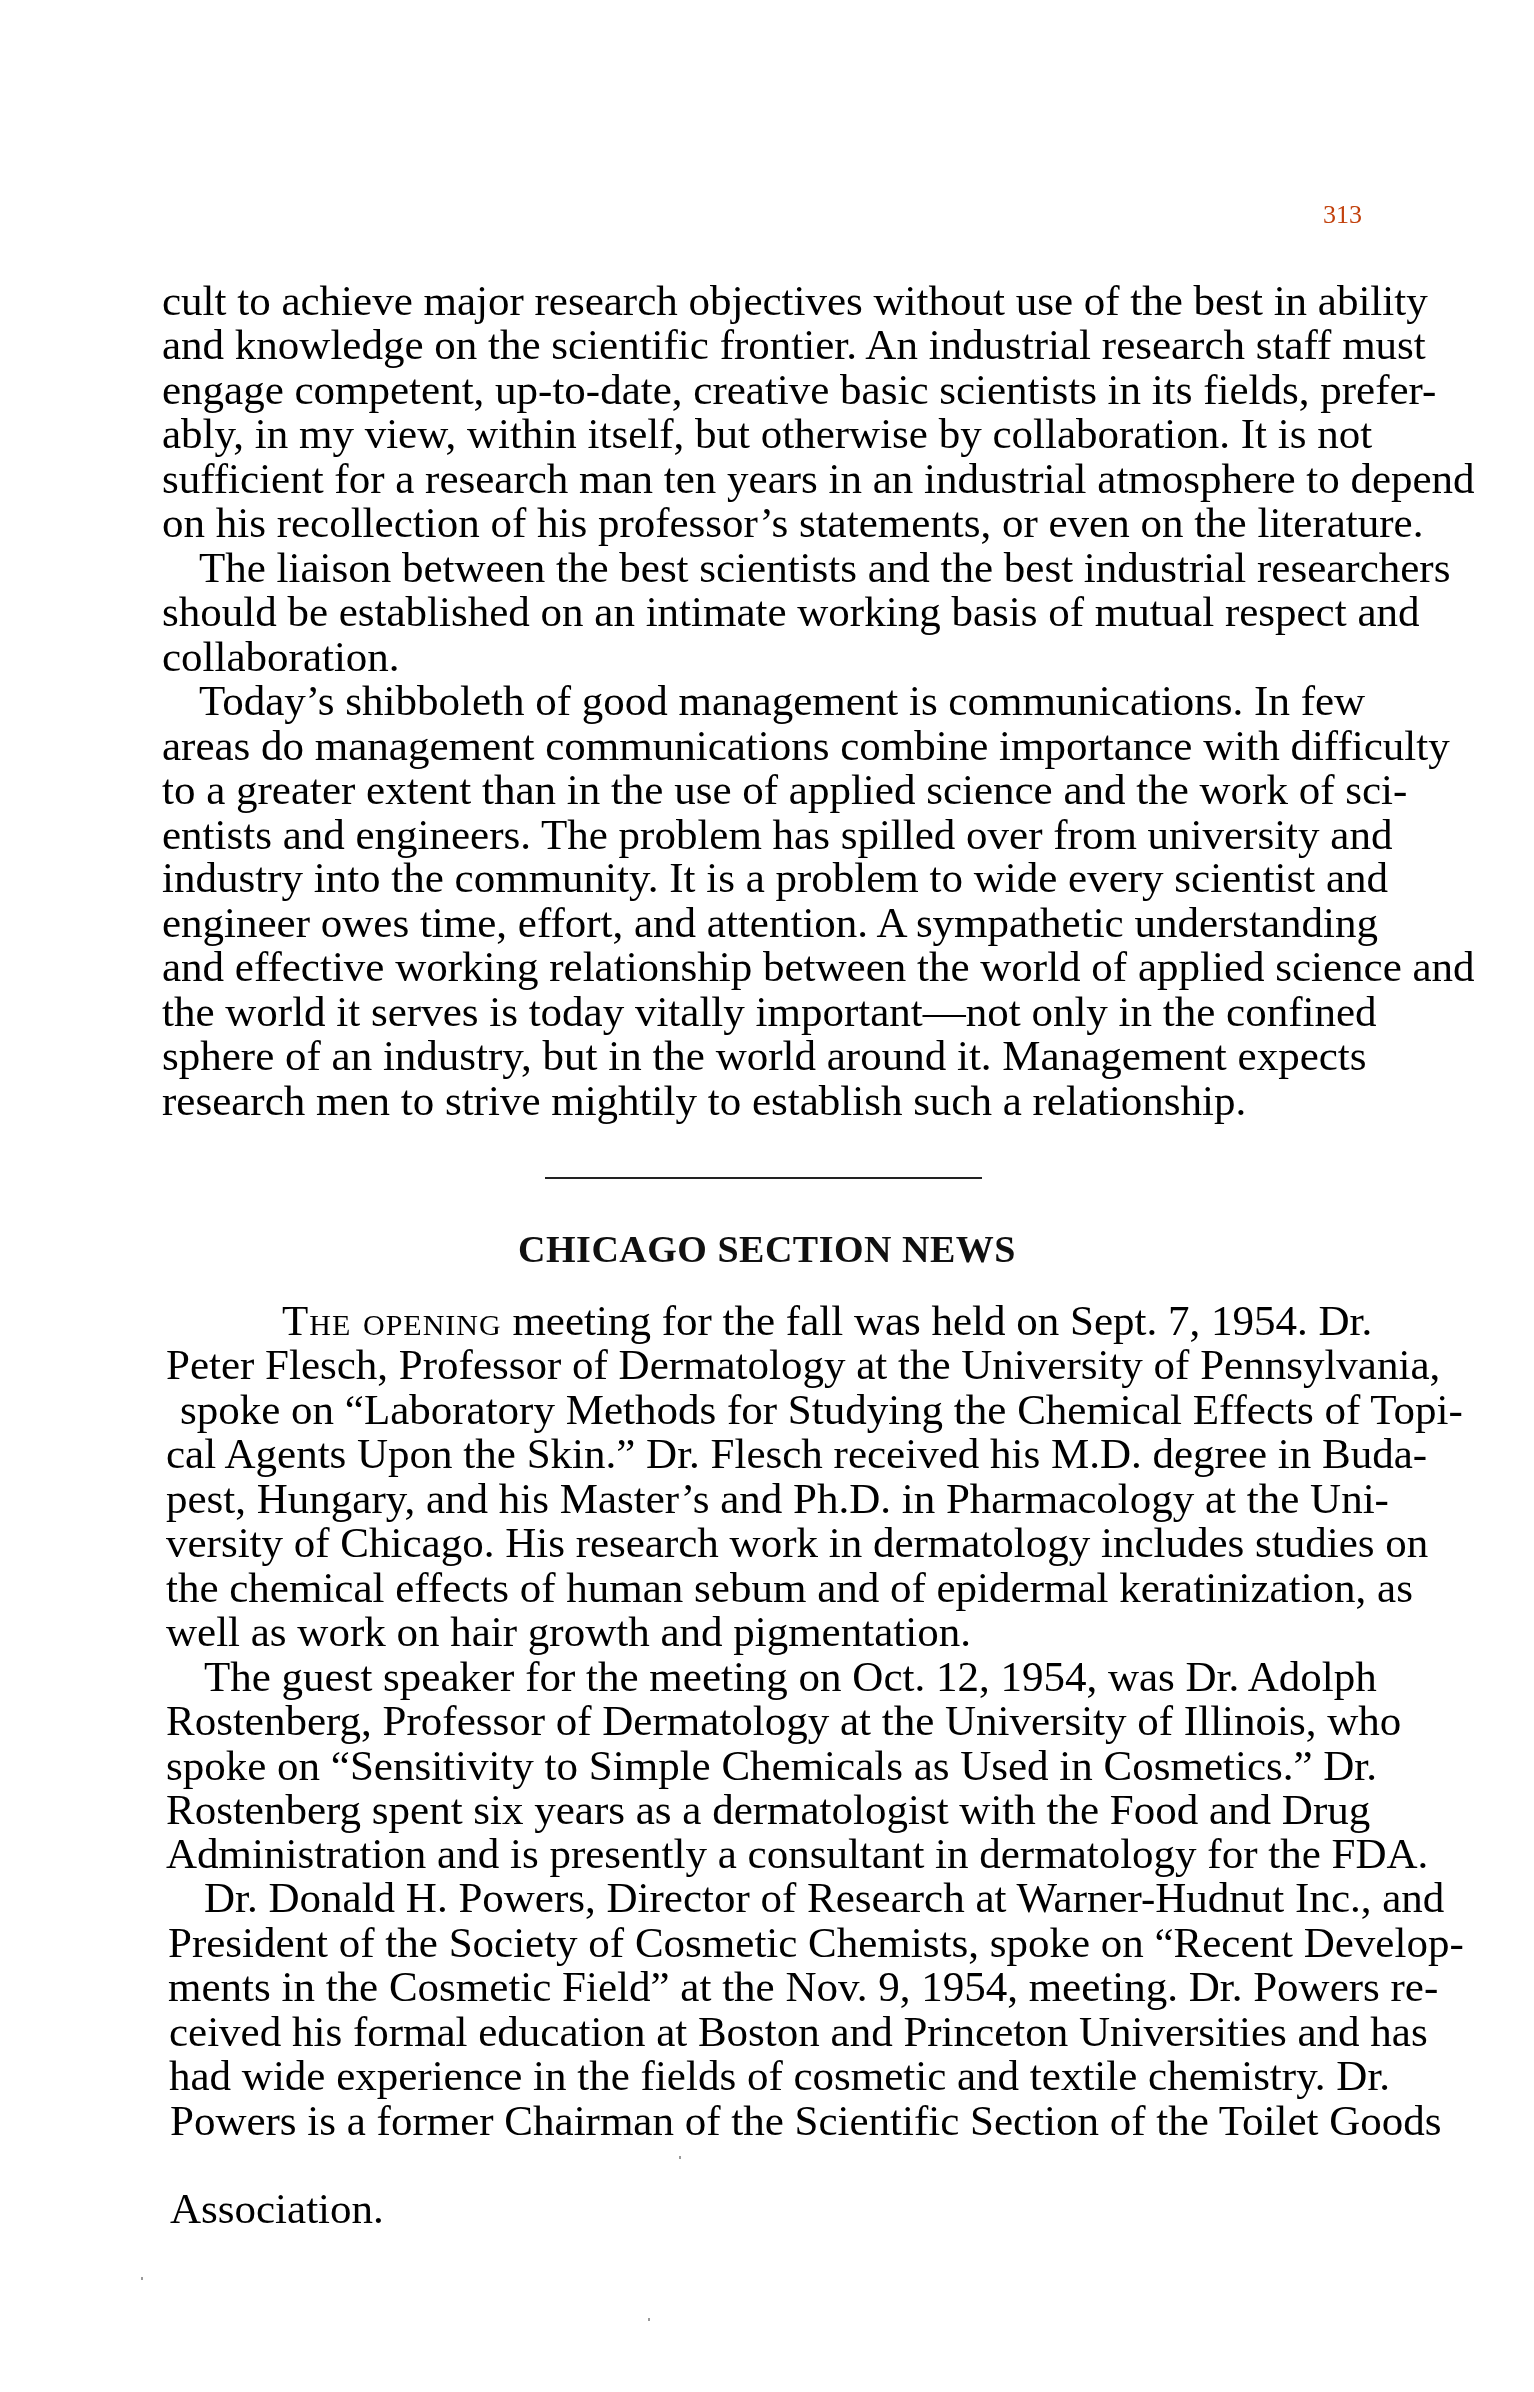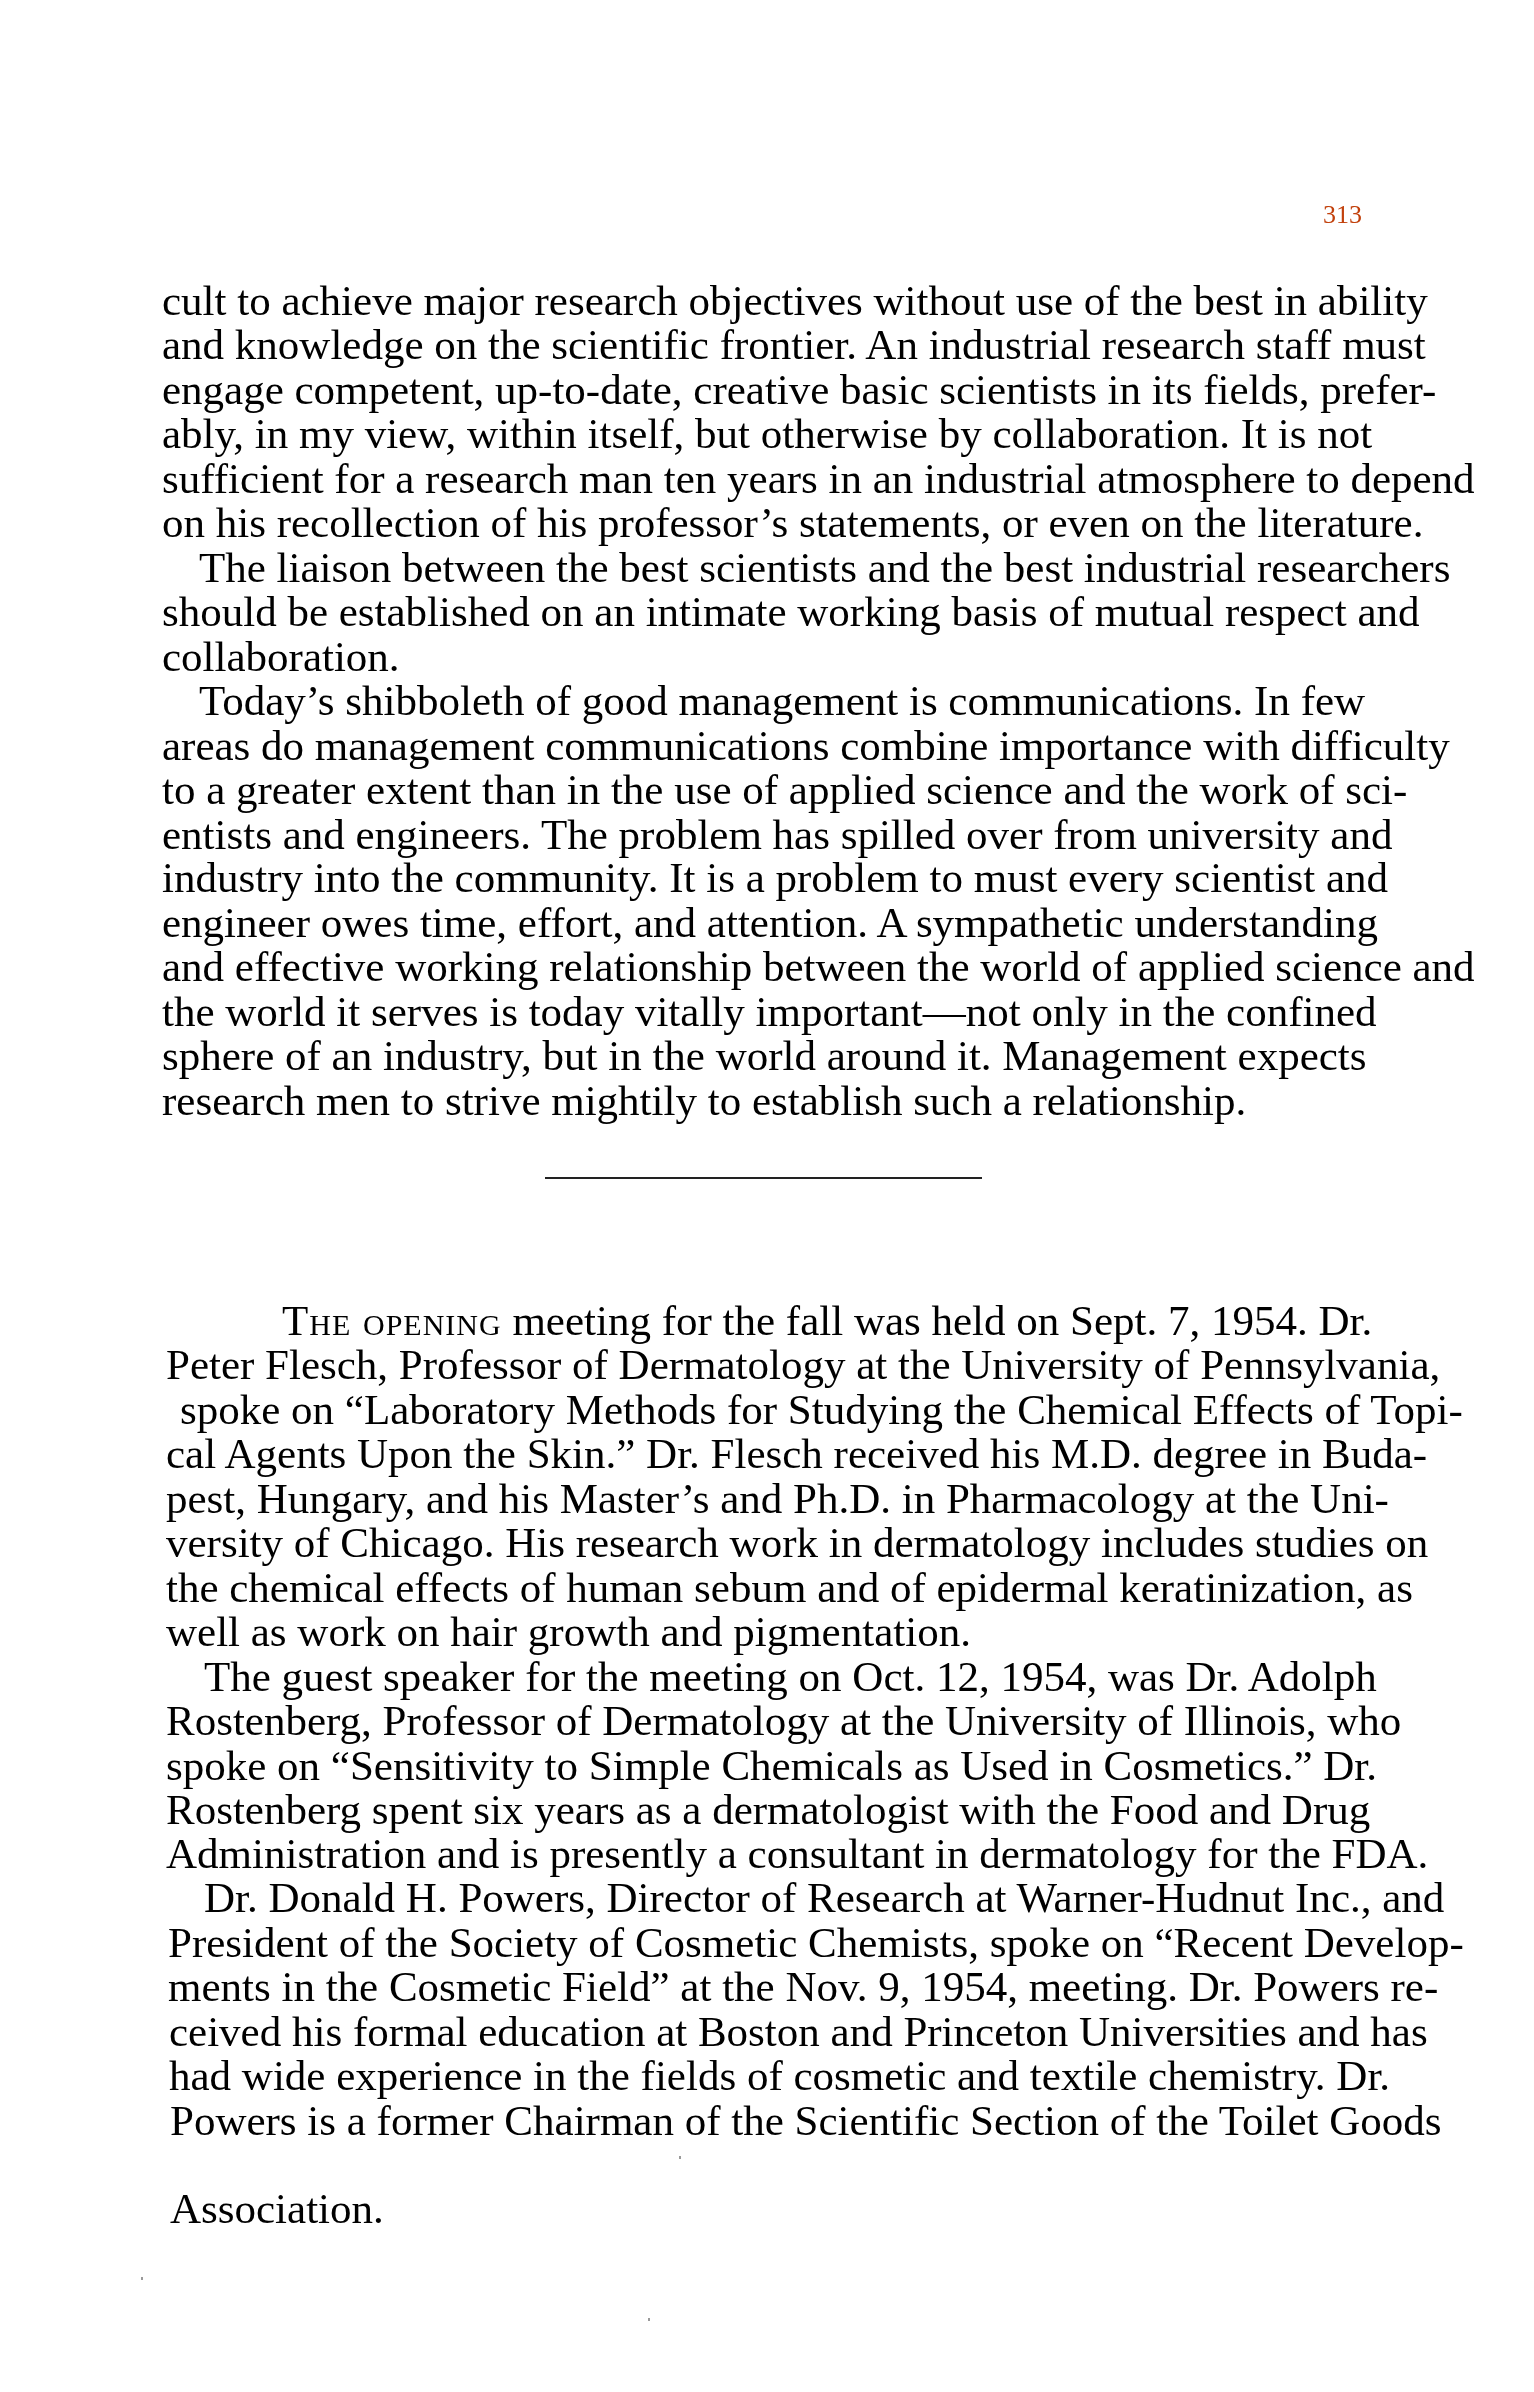--- a/index.html
+++ b/index.html
@@ -105,30 +105,31 @@
     <div class="line" style="left:162px;top:412px;width:1199px;">ably, in my view, within itself, but otherwise by collaboration.  It is not</div>
     <div class="line" style="left:162px;top:457px;width:1199px;">sufficient for a research man ten years in an industrial atmosphere to depend</div>
     <div class="line last" style="left:162px;top:501px;width:1199px;">on his recollection of his professor’s statements, or even on the literature.</div>
     <div class="line" style="left:199px;top:546px;width:1161px;">The liaison between the best scientists and the best industrial researchers</div>
     <div class="line" style="left:162px;top:590px;width:1199px;">should be established on an intimate working basis of mutual respect and</div>
     <div class="line last" style="left:162px;top:635px;width:1199px;">collaboration.</div>
     <div class="line" style="left:199px;top:679px;width:1161px;">Today’s shibboleth of good management is communications.  In few</div>
     <div class="line" style="left:162px;top:724px;width:1199px;">areas do management communications combine importance with difficulty</div>
     <div class="line" style="left:162px;top:768px;width:1199px;">to a greater extent than in the use of applied science and the work of sci-</div>
     <div class="line" style="left:162px;top:813px;width:1199px;">entists and engineers.  The problem has spilled over from university and</div>
-    <div class="line" style="left:162px;top:856px;width:1199px;">industry into the community.  It is a problem to must every scientist and</div>
+    <div class="line" style="left:162px;top:856px;width:1199px;">industry into the community.  It is a problem to wide every scientist and</div>
     <div class="line" style="left:162px;top:901px;width:1199px;">engineer owes time, effort, and attention.  A sympathetic understanding</div>
     <div class="line" style="left:162px;top:945px;width:1199px;">and effective working relationship between the world of applied science and</div>
     <div class="line" style="left:162px;top:990px;width:1199px;">the world it serves is today vitally important—not only in the confined</div>
     <div class="line" style="left:162px;top:1034px;width:1199px;">sphere of an industry, but in the world around it.  Management expects</div>
     <div class="line last" style="left:162px;top:1079px;width:1199px;">research men to strive mightily to establish such a relationship.</div>
   </div>
 
   <div class="rule"></div>
 
+  <div class="section-heading">CHICAGO SECTION NEWS</div>
 
   <div id="section-body">
     <div class="line" style="left:282px;top:1299px;width:1078px;"><span class="sc">The opening</span><span> meeting for the fall was held on Sept. 7, 1954.  Dr.</span></div>
     <div class="line" style="left:166px;top:1343px;width:1194px;">Peter Flesch, Professor of Dermatology at the University of Pennsylvania,</div>
     <div class="line" style="left:180px;top:1388px;width:1194px;">spoke on “Laboratory Methods for Studying the Chemical Effects of Topi-</div>
     <div class="line" style="left:166px;top:1432px;width:1194px;">cal Agents Upon the Skin.”  Dr. Flesch received his M.D. degree in Buda-</div>
     <div class="line" style="left:166px;top:1477px;width:1194px;">pest, Hungary, and his Master’s and Ph.D. in Pharmacology at the Uni-</div>
     <div class="line" style="left:166px;top:1521px;width:1194px;">versity of Chicago.  His research work in dermatology includes studies on</div>
     <div class="line" style="left:166px;top:1566px;width:1194px;">the chemical effects of human sebum and of epidermal keratinization, as</div>
     <div class="line last" style="left:166px;top:1610px;width:1194px;">well as work on hair growth and pigmentation.</div>

